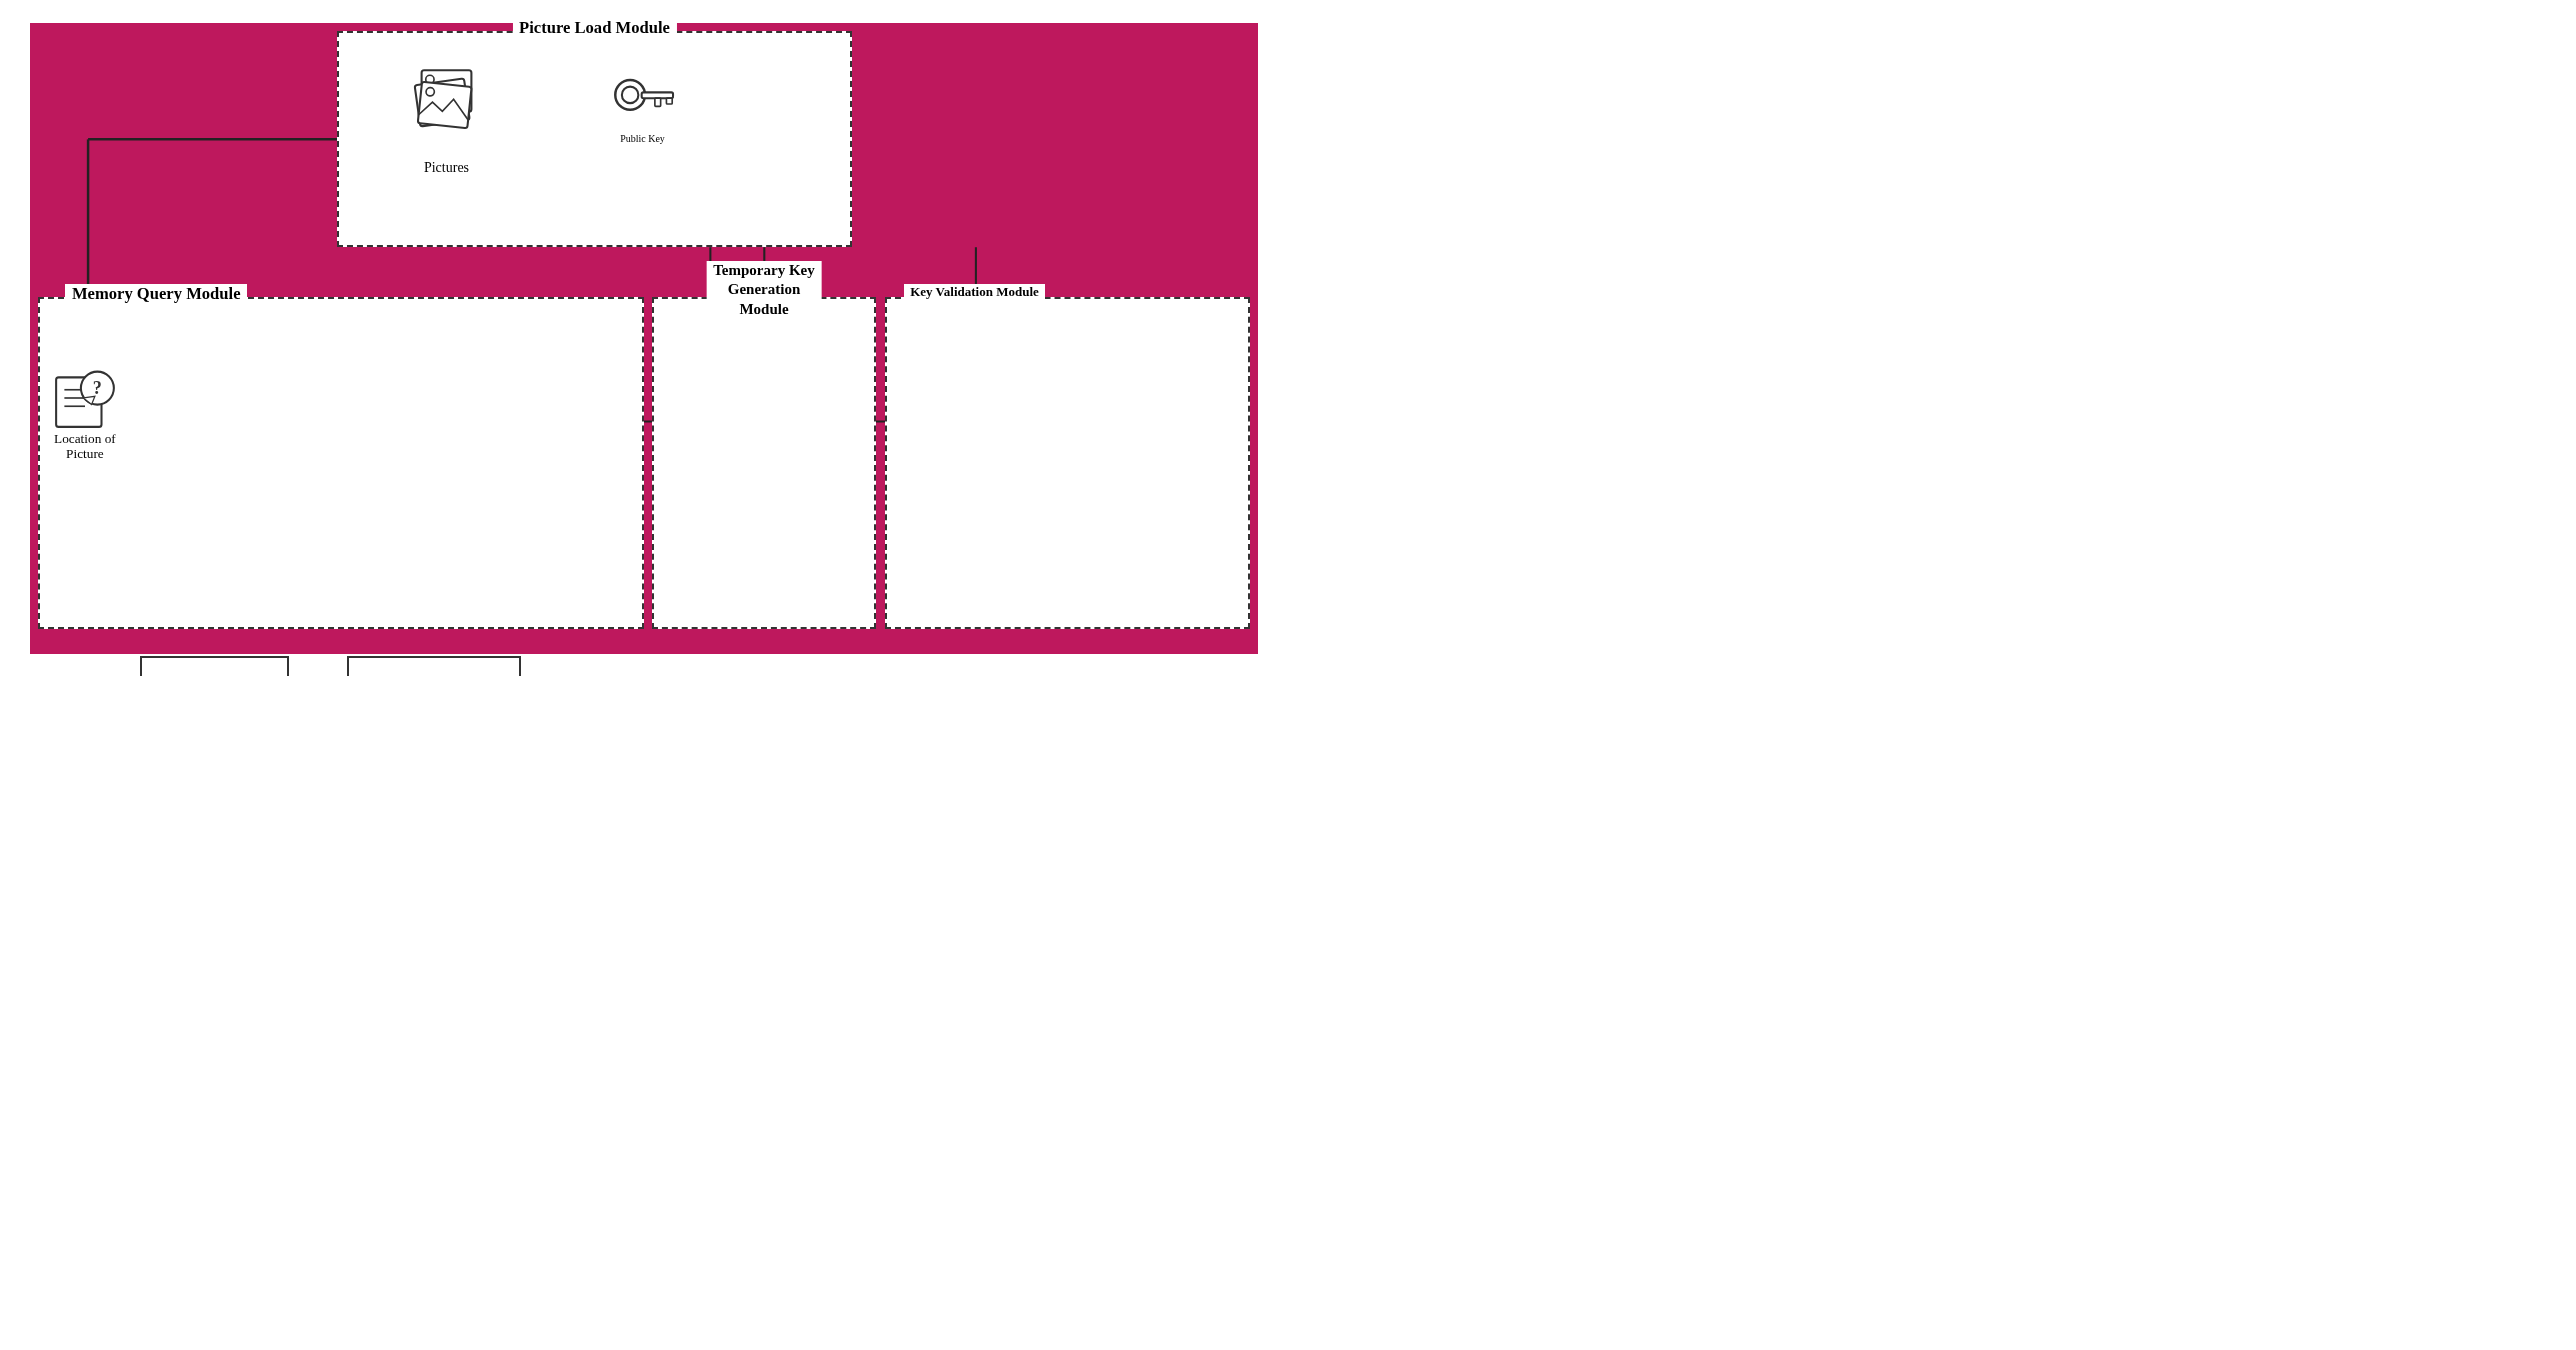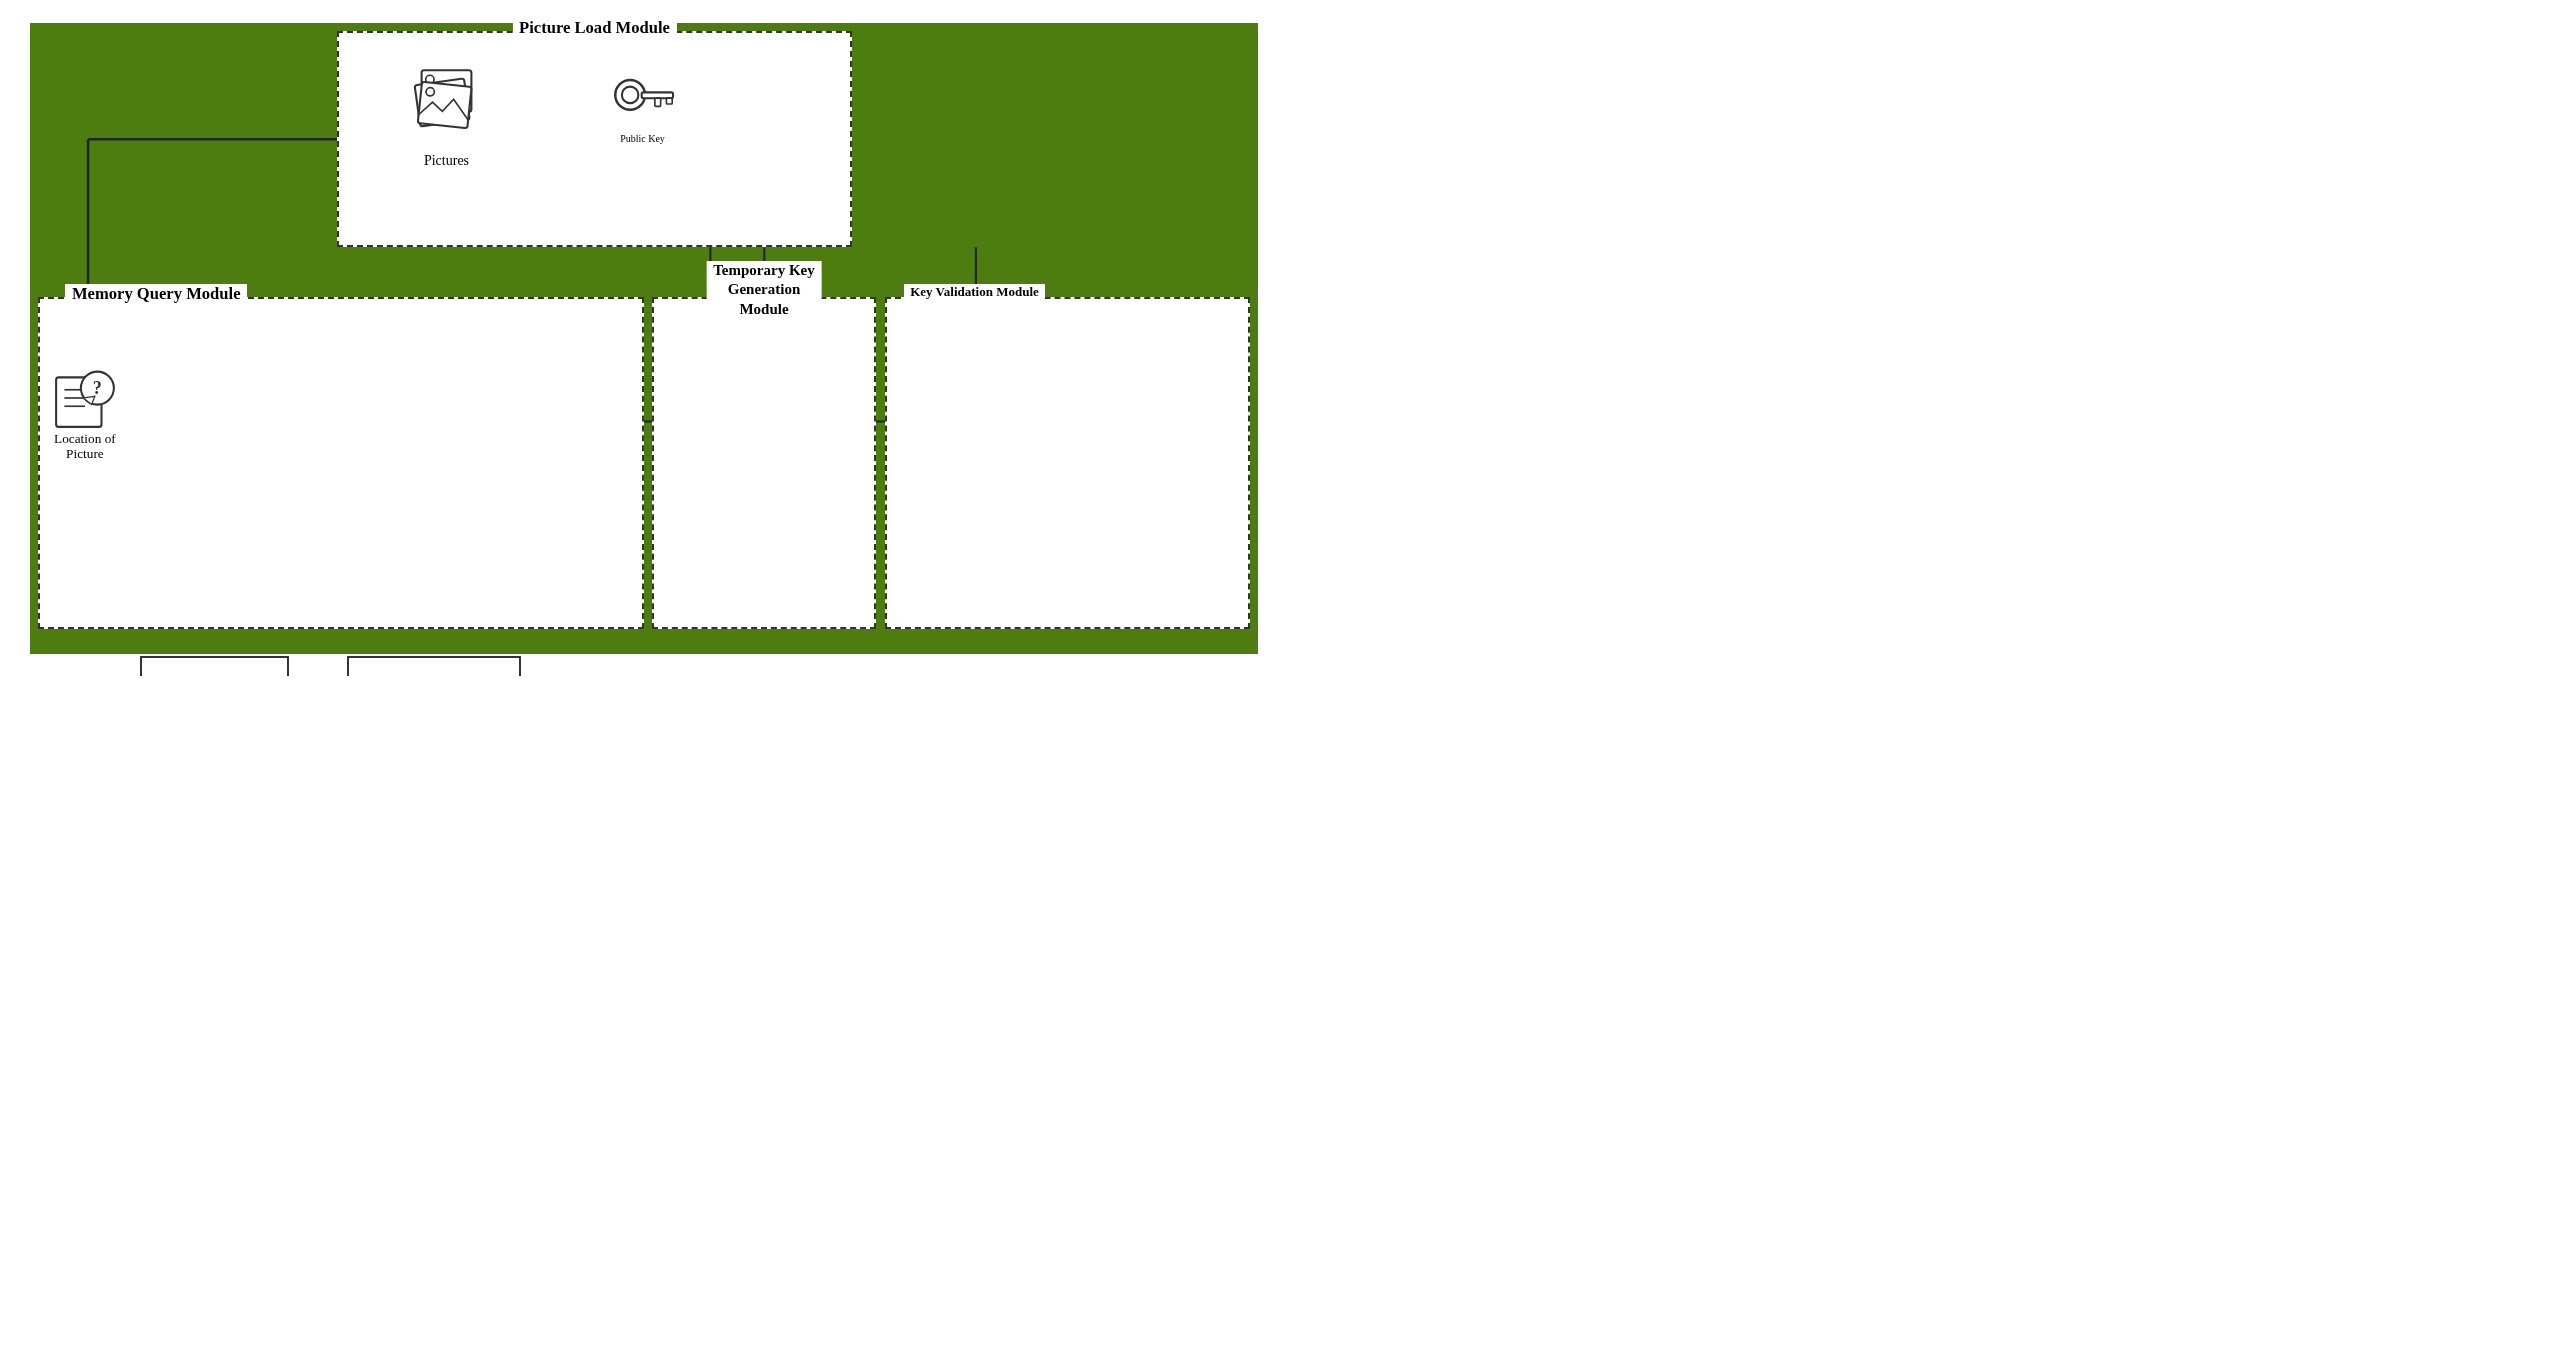--- a/index.html
+++ b/index.html
@@ -10,21 +10,21 @@
       height: 676px;
       display: flex;
       align-items: center;
       justify-content: center;
       overflow: hidden;
     }
     .diagram-container {
       width: 1228px;
       height: 631px;
       position: relative;
-      background: #4d7c0f;
+      background: #be185d;
     }
 
     
     .module-box {
       position: absolute;
       border: 2.5px dashed #333;
       background: #fff;
     }
 
     
@@ -217,21 +217,21 @@
           <circle cx="26" cy="29" r="5" fill="none" stroke="#333" stroke-width="2"></circle>
           <polyline points="15,58 30,41 43,51 55,35 75,58" fill="none" stroke="#333" stroke-width="2"></polyline>
         </g>
 
         <g transform="rotate(6, 50, 45)">
           <rect x="18" y="22" width="60" height="50" rx="3" fill="white" stroke="#333" stroke-width="2.5"></rect>
           <circle cx="29" cy="33" r="5" fill="none" stroke="#333" stroke-width="2"></circle>
           <polyline points="18,62 33,45 46,55 58,39 78,62" fill="none" stroke="#333" stroke-width="2"></polyline>
         </g>
       </svg>
-      <span style="font-size:14px;margin-top:12px;font-family:Liberation Serif, serif;">Pictures</span>
+      <span style="font-size:14px;margin-top:19px;font-family:Liberation Serif, serif;">Pictures</span>
     </div>
 
     <div class="icon-container icon-public-key">
       <svg width="75" height="66" viewBox="0 0 90 80">
 
         <circle cx="30" cy="35" r="18" fill="white" stroke="#333" stroke-width="3"></circle>
         <circle cx="30" cy="35" r="10" fill="white" stroke="#333" stroke-width="2.5"></circle>
 
         <rect x="44" y="32" width="38" height="7" rx="2" fill="white" stroke="#333" stroke-width="2.5"></rect>
 

